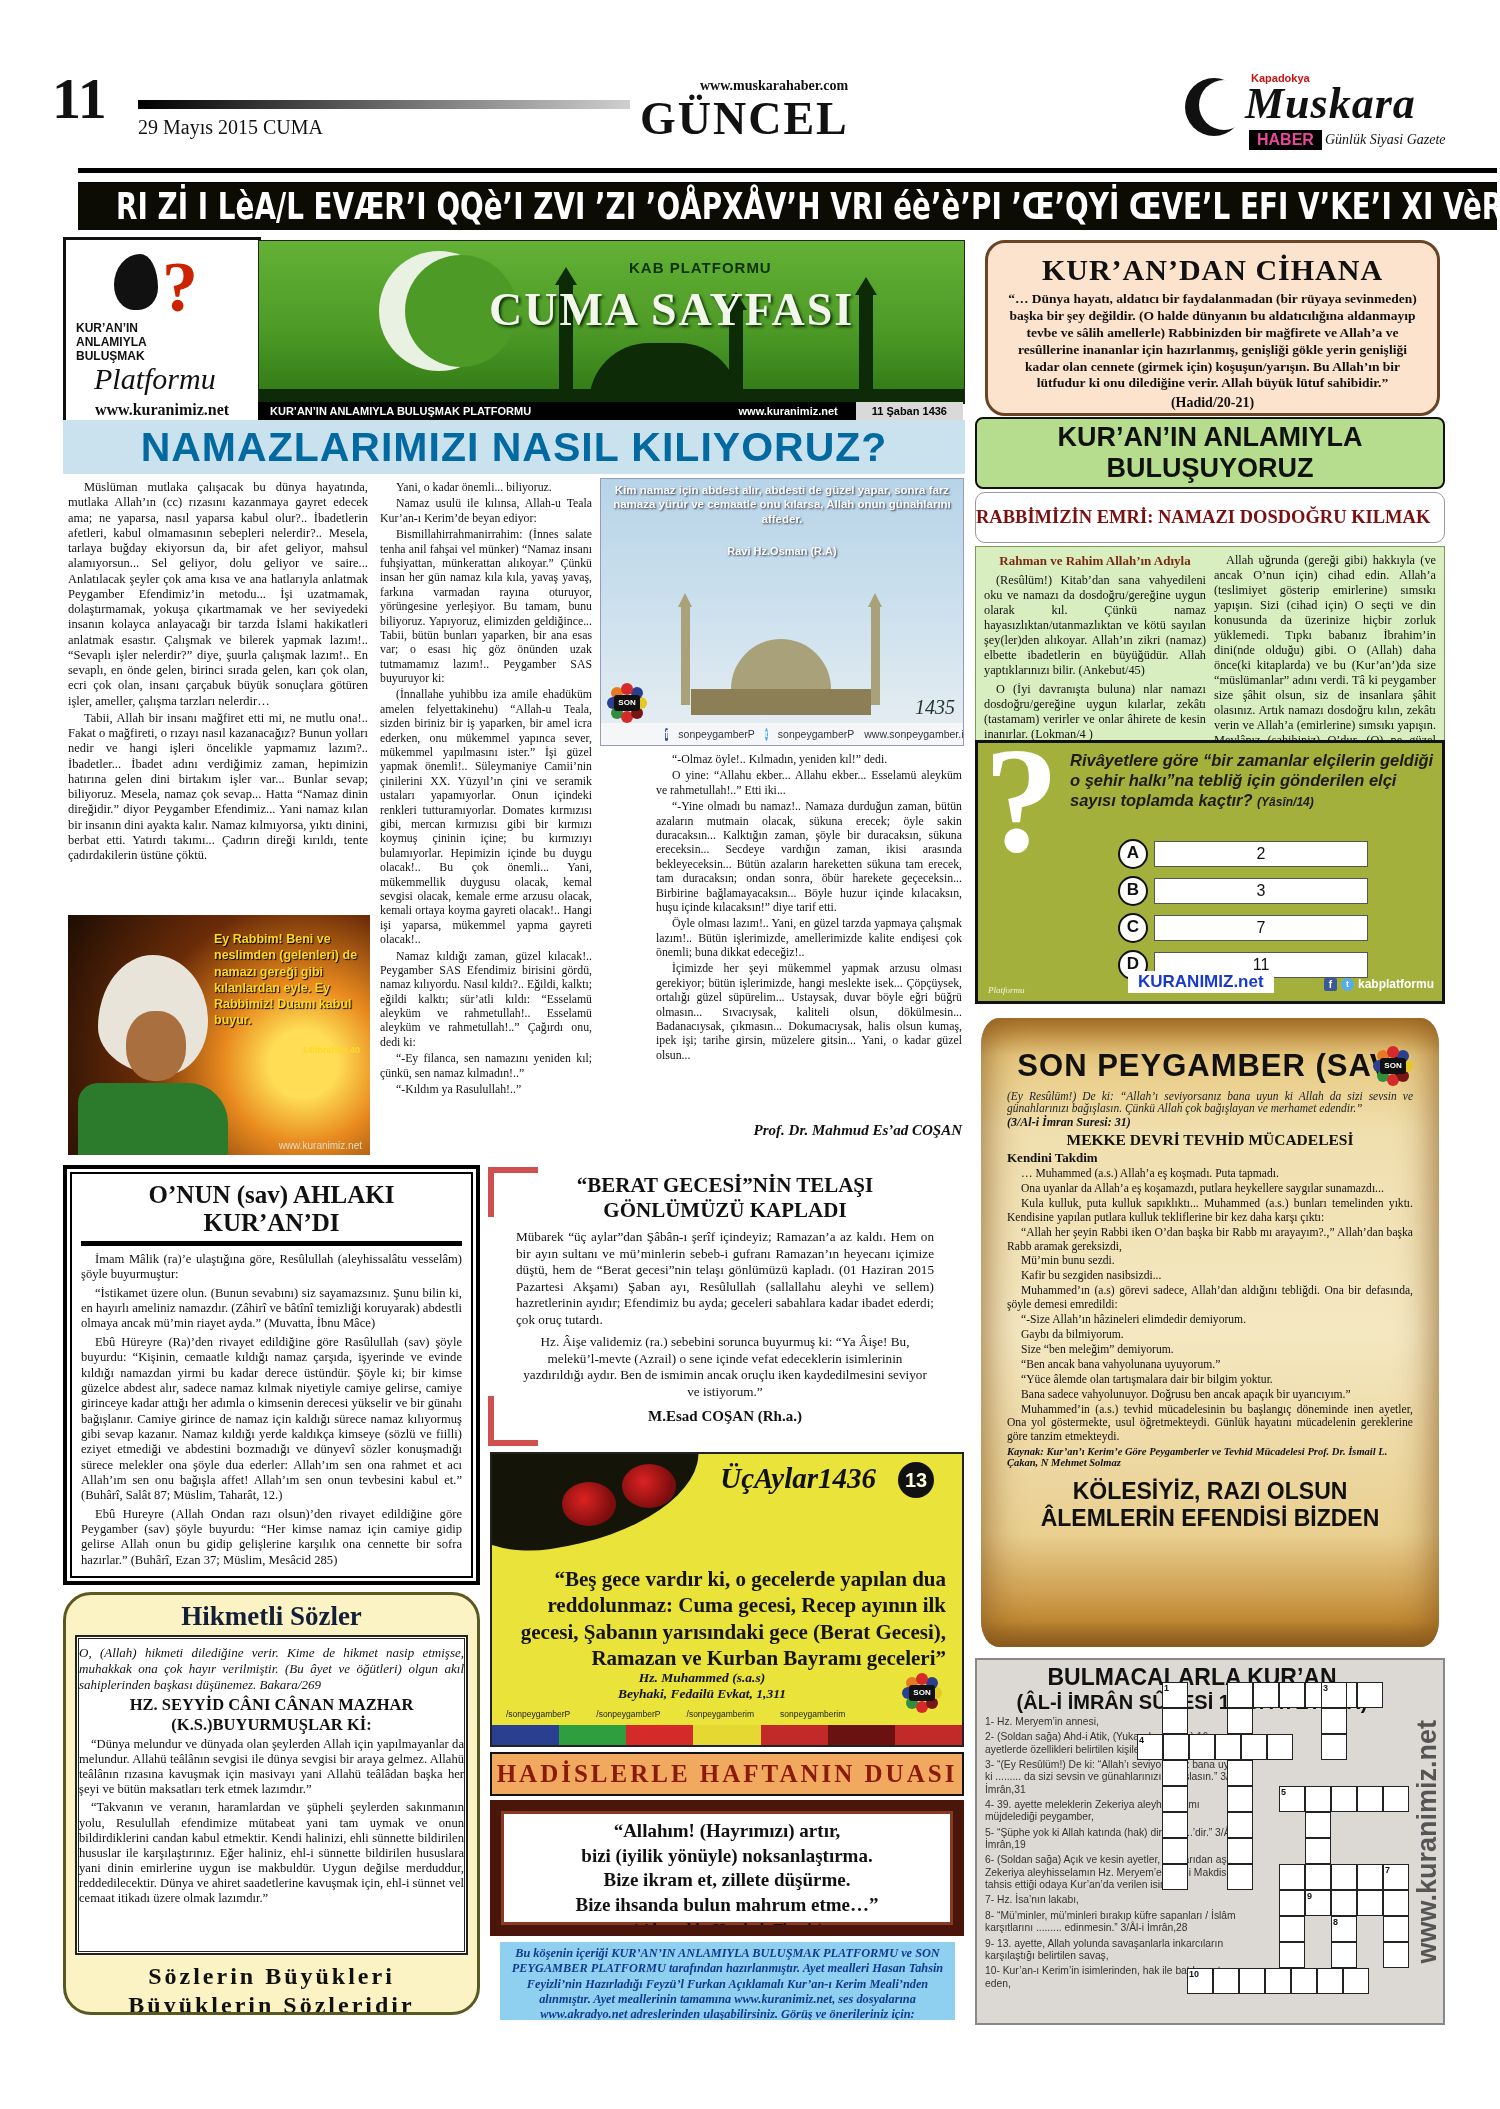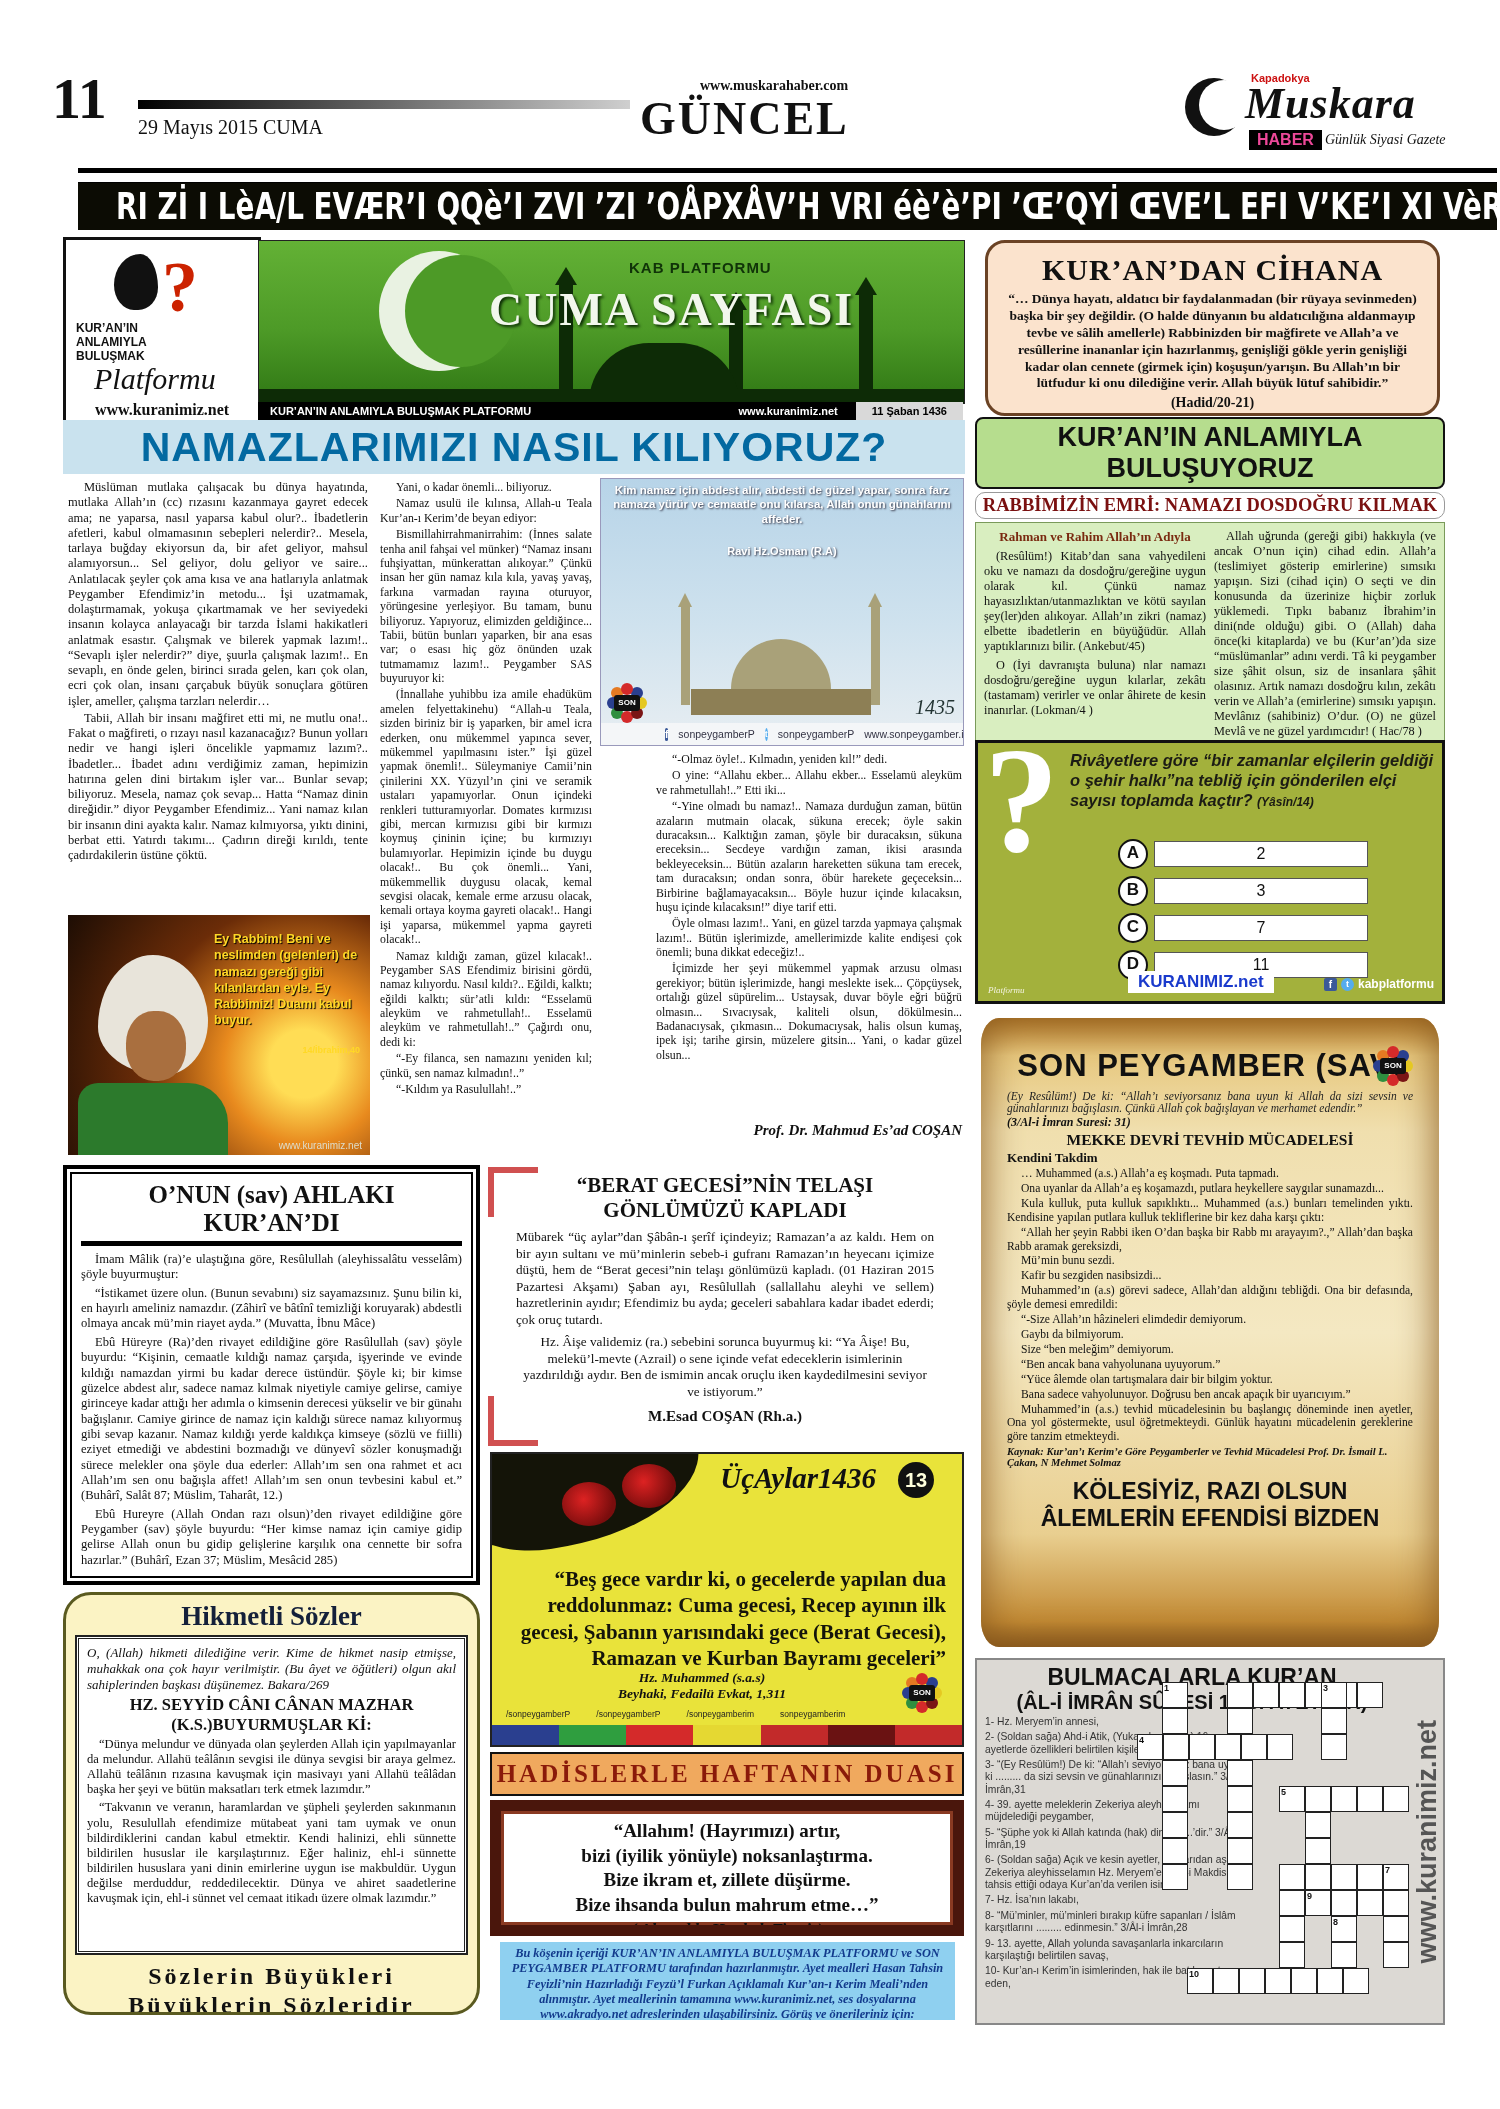--- a/index.html
+++ b/index.html
@@ -100,22 +100,22 @@
   .boy .shirt{position:absolute;left:10px;top:168px;width:150px;height:80px;background:#2c7a2c;border-radius:20px 40px 0 0;}
   .btxt{position:absolute;right:6px;top:16px;width:150px;color:#ffd826;font-family:"Liberation Sans",sans-serif;
         font-weight:900;font-size:12.5px;line-height:1.3;text-shadow:1px 1px 1px #000;}
   .bref{position:absolute;right:10px;top:130px;color:#ffd826;font-size:9px;font-weight:bold;font-family:"Liberation Sans",sans-serif;}
   .bwm{position:absolute;right:8px;bottom:4px;color:#ddc;font-size:10px;font-family:"Liberation Sans",sans-serif;}
 
   
   .bulus{left:975px;top:417px;width:470px;height:318px;}
   .bl-title{background:#b6dd8e;border:2px solid #111;border-radius:8px;font-family:"Liberation Sans",sans-serif;
             font-weight:900;font-size:27px;text-align:center;padding:3px 0;}
-  .bl-sub{background:#fff;border:1px solid #999;border-radius:10px;margin-top:3px;text-align:center;
-          font-weight:bold;font-size:18.5px;color:#7a1010;padding:2px 0;}
+  .bl-sub{background:#fff;border:1px solid #999;border-radius:10px;margin-top:3px;
+          font-weight:bold;font-size:18.5px;color:#7a1010;padding:14px 0;}
   .bl-body{background:#d9eec0;border:1px solid #7a9a5a;margin-top:3px;display:flex;gap:8px;padding:6px 8px;height:238px;box-sizing:border-box;}
   .bl-col{flex:1;font-size:12.3px;line-height:1.22;text-align:justify;overflow:hidden;}
   .bl-col p{margin:0 0 4px;text-indent:12px;}
   .bl-lead{text-align:center;font-weight:bold;color:#7a2a10;margin-bottom:4px;font-size:13px;}
 
   
   .quiz{left:975px;top:740px;width:470px;height:264px;background:#a3b13c;border:3px solid #111;box-sizing:border-box;overflow:hidden;}
   .q-mark{position:absolute;left:6px;top:-18px;font-size:150px;font-weight:900;color:#fff;font-family:"Liberation Serif",serif;line-height:1;}
   .q-text{position:absolute;left:92px;top:8px;width:368px;font-family:"Liberation Sans",sans-serif;font-style:italic;
           font-weight:bold;font-size:16.5px;color:#1c1c14;line-height:1.2;background:#a3b13c;}
@@ -151,21 +151,21 @@
   .onun{left:63px;top:1165px;width:417px;height:420px;border:4px solid #000;box-shadow:inset 0 0 0 3px #fff,inset 0 0 0 5px #000;
         padding:10px 14px;box-sizing:border-box;overflow:hidden;}
   .on-title{text-align:center;font-weight:900;font-size:25px;margin:2px 0 4px;}
   .on-rule{height:5px;background:#000;margin-bottom:6px;}
   .onun p{margin:0 0 3px;font-size:12.6px;line-height:1.22;text-align:justify;text-indent:14px;}
 
   
   .hikmet{left:63px;top:1592px;width:417px;height:423px;background:#fbf3c4;border:3px solid #5a5a20;border-radius:28px;
           box-sizing:border-box;padding:6px 10px;overflow:hidden;}
   .hk-title{text-align:center;font-weight:900;font-size:27px;color:#14203a;margin:0;}
-  .hk-inner{background:#fff;border:3px double #222;outline:1px solid #222;padding:6px 8px;margin-top:4px;height:300px;overflow:hidden;}
+  .hk-inner{background:#fff;border:3px double #222;outline:1px solid #222;padding:6px 0;margin-top:4px;height:300px;overflow:hidden;}
   .hk-inner .intro{font-style:italic;font-size:13px;margin:0 0 2px;text-align:justify;}
   .hk-inner .hd{text-align:center;font-weight:900;font-size:16.5px;margin:2px 0;}
   .hk-inner p.tx{margin:0 0 3px;font-size:12.6px;line-height:1.2;text-align:justify;text-indent:12px;}
   .hk-foot{text-align:center;font-weight:900;font-size:24px;letter-spacing:3px;margin-top:8px;line-height:1.2;}
 
   
   .berat{left:486px;top:1165px;width:478px;height:283px;padding:8px 30px;box-sizing:border-box;overflow:hidden;}
   .corner{position:absolute;width:44px;height:44px;}
   .c-tl{left:2px;top:2px;border-top:6px solid #d05050;border-left:6px solid #d05050;}
   .c-bl{left:2px;bottom:2px;border-bottom:6px solid #d05050;border-left:6px solid #d05050;}

